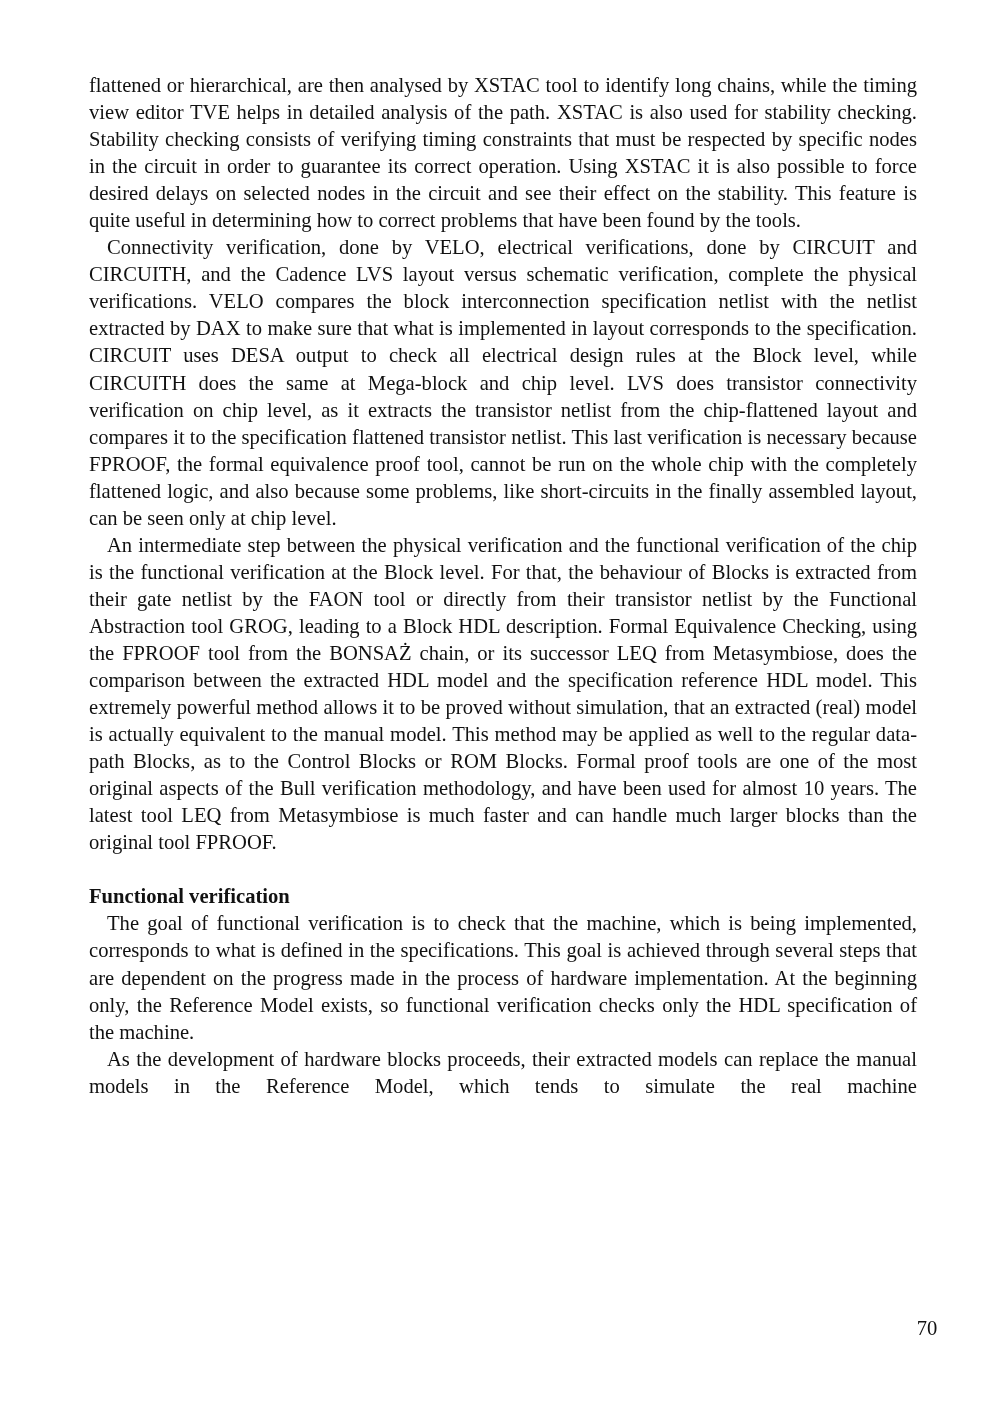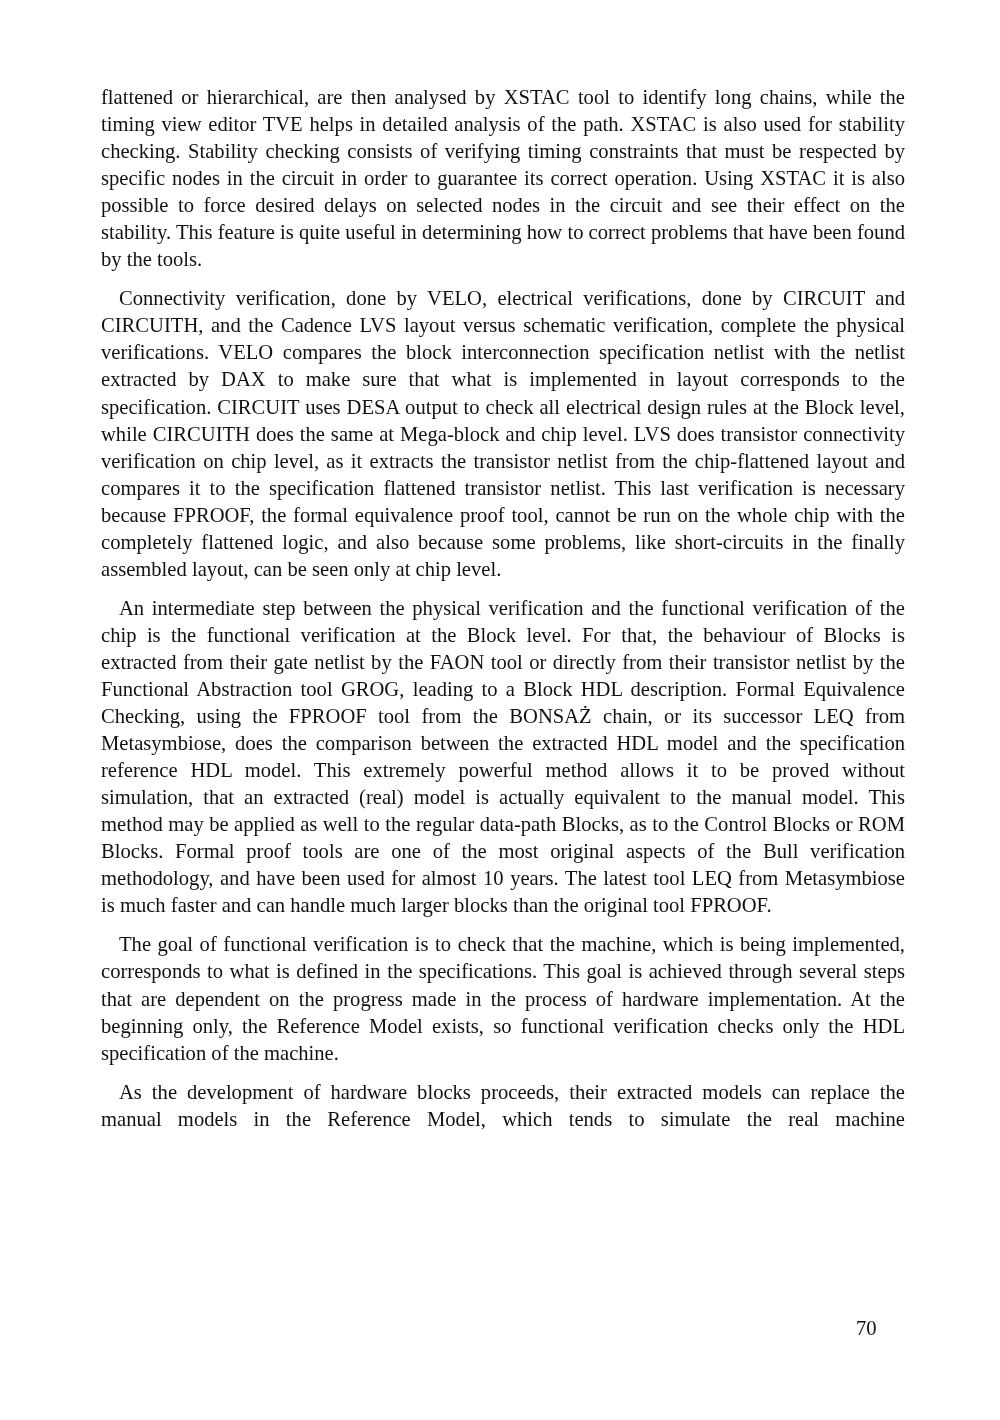--- a/index.html
+++ b/index.html
@@ -15,52 +15,53 @@
       font-family: "Liberation Serif", "DejaVu Serif", serif;
       color: #111111;
     }
     .page {
       position: absolute;
       left: 89px;
       top: 72px;
       width: 828px;
     }
     .para {
-      margin: 12px;
+      margin: 0;
       font-size: 20.6px;
       line-height: 27.05px;
       text-align: justify;
       text-indent: 18px;
       hyphens: none;
     }
     .para.first {
       text-indent: 0;
     }
     .heading {
       margin: 27px 0 0 0;
       font-size: 20.6px;
       line-height: 27.05px;
       font-weight: bold;
     }
     .page-number {
       position: absolute;
-      left: 856px;
+      left: 902px;
       top: 1315px;
       font-size: 20.6px;
       line-height: 27px;
       width: 50px;
-      text-align: left;
+      text-align: center;
     }
   </style>
 </head>
 <body>
 
 <div class="page">
   <p class="para first">flattened or hierarchical, are then analysed by XSTAC tool to identify long chains, while the timing view editor TVE helps in detailed analysis of the path. XSTAC is also used for stability checking. Stability checking consists of verifying timing constraints that must be respected by specific nodes in the circuit in order to guarantee its correct operation. Using XSTAC it is also possible to force desired delays on selected nodes in the circuit and see their effect on the stability. This feature is quite useful in determining how to correct problems that have been found by the tools.</p>
   <p class="para">Connectivity verification, done by VELO, electrical verifications, done by CIRCUIT and CIRCUITH, and the Cadence LVS layout versus schematic verification, complete the physical verifications. VELO compares the block interconnection specification netlist with the netlist extracted by DAX to make sure that what is implemented in layout corresponds to the specification. CIRCUIT uses DESA output to check all electrical design rules at the Block level, while CIRCUITH does the same at Mega-block and chip level. LVS does transistor connectivity verification on chip level, as it extracts the transistor netlist from the chip-flattened layout and compares it to the specification flattened transistor netlist. This last verification is necessary because FPROOF, the formal equivalence proof tool, cannot be run on the whole chip with the completely flattened logic, and also because some problems, like short-circuits in the finally assembled layout, can be seen only at chip level.</p>
   <p class="para">An intermediate step between the physical verification and the functional verification of the chip is the functional verification at the Block level. For that, the behaviour of Blocks is extracted from their gate netlist by the FAON tool or directly from their transistor netlist by the Functional Abstraction tool GROG, leading to a Block HDL description. Formal Equivalence Checking, using the FPROOF tool from the BONSAŻ chain, or its successor LEQ from Metasymbiose, does the comparison between the extracted HDL model and the specification reference HDL model. This extremely powerful method allows it to be proved without simulation, that an extracted (real) model is actually equivalent to the manual model. This method may be applied as well to the regular data-path Blocks, as to the Control Blocks or ROM Blocks. Formal proof tools are one of the most original aspects of the Bull verification methodology, and have been used for almost 10 years. The latest tool LEQ from Metasymbiose is much faster and can handle much larger blocks than the original tool FPROOF.</p>
 
+  <h3 class="heading">Functional verification</h3>
 
   <p class="para">The goal of functional verification is to check that the machine, which is being implemented, corresponds to what is defined in the specifications. This goal is achieved through several steps that are dependent on the progress made in the process of hardware implementation. At the beginning only, the Reference Model exists, so functional verification checks only the HDL specification of the machine.</p>
   <p class="para" style="text-align-last: justify; font-family: Liberation Serif, serif;">As the development of hardware blocks proceeds, their extracted models can replace the manual models in the Reference Model, which tends to simulate the real machine</p>
 </div>
 
 <div class="page-number">70</div>
 
 </body></html>

